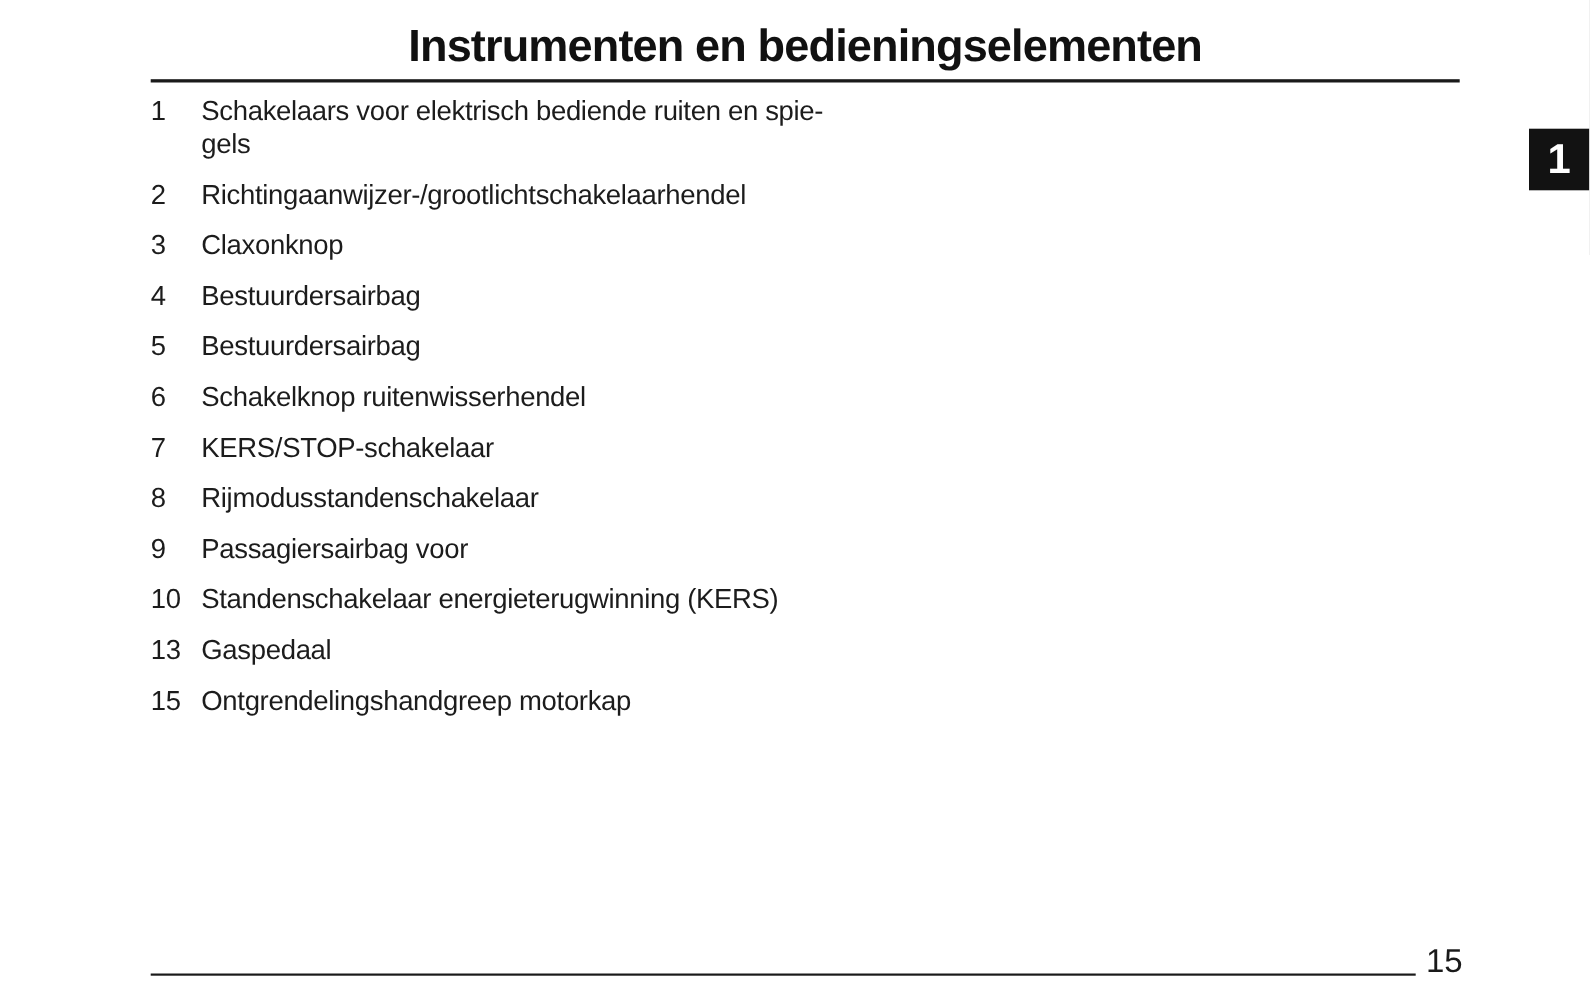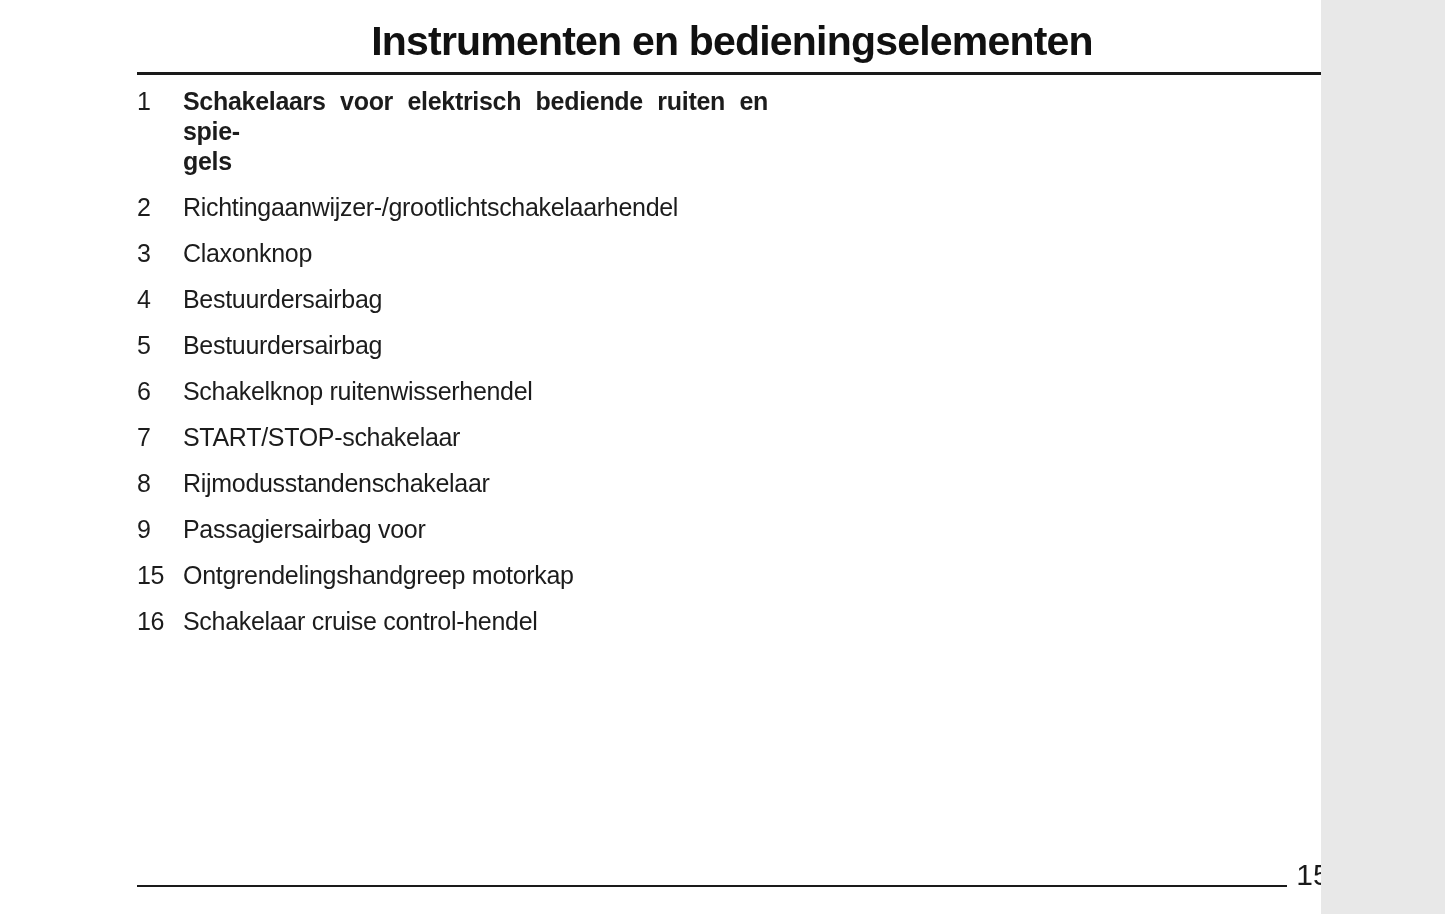--- a/index.html
+++ b/index.html
@@ -1,19 +1,19 @@
 <!DOCTYPE html>
 <html><head>
 <meta charset="utf-8">
 <style>
   * { margin: 0; padding: 0; box-sizing: border-box; }
   html, body { background: #e8e8e8; }
   .page {
     position: relative;
-    width: 1321px;
+    width: 1445px;
     height: 914px;
     background: #ffffff;
     overflow: hidden;
     font-family: "Liberation Sans", sans-serif;
     color: #1a1a1a;
   }
   .title {
     position: absolute;
     top: 18px;
     left: 137px;
@@ -52,21 +52,20 @@
     width: 46px;
     flex: none;
   }
   .row .label {
     flex: 1;
   }
   .row .label.multiline {
     white-space: pre-line;
     max-width: 585px;
     text-align: justify;
-    font-weight: bold;
   }
   .chapter-tab {
     position: absolute;
     top: 117px;
     left: 1390px;
     width: 55px;
     height: 56px;
     background: #121212;
     color: #ffffff;
     display: flex;
@@ -133,46 +132,50 @@
       <span class="label">Bestuurdersairbag</span>
     </div>
 
     <div class="row">
       <span class="num">6</span>
       <span class="label">Schakelknop ruitenwisserhendel</span>
     </div>
 
     <div class="row">
       <span class="num">7</span>
-      <span class="label">START/STOP-schakelaar</span>
+      <span class="label">KERS/STOP-schakelaar</span>
     </div>
 
     <div class="row">
       <span class="num">8</span>
       <span class="label">Rijmodusstandenschakelaar</span>
     </div>
 
     <div class="row">
       <span class="num">9</span>
       <span class="label">Passagiersairbag voor</span>
     </div>
 
+    <div class="row">
+      <span class="num">10</span>
+      <span class="label">Standenschakelaar energieterugwinning (KERS)</span>
+    </div>
 
 
 
+    <div class="row">
+      <span class="num">13</span>
+      <span class="label">Gaspedaal</span>
+    </div>
 
 
     <div class="row">
       <span class="num">15</span>
       <span class="label">Ontgrendelingshandgreep motorkap</span>
     </div>
 
-    <div class="row">
-      <span class="num">16</span>
-      <span class="label">Schakelaar cruise control-hendel</span>
-    </div>
 
   </div>
 
   <div class="footer-rule"></div>
   <div class="page-number">15</div>
 
 </div>
 
 </body></html>

